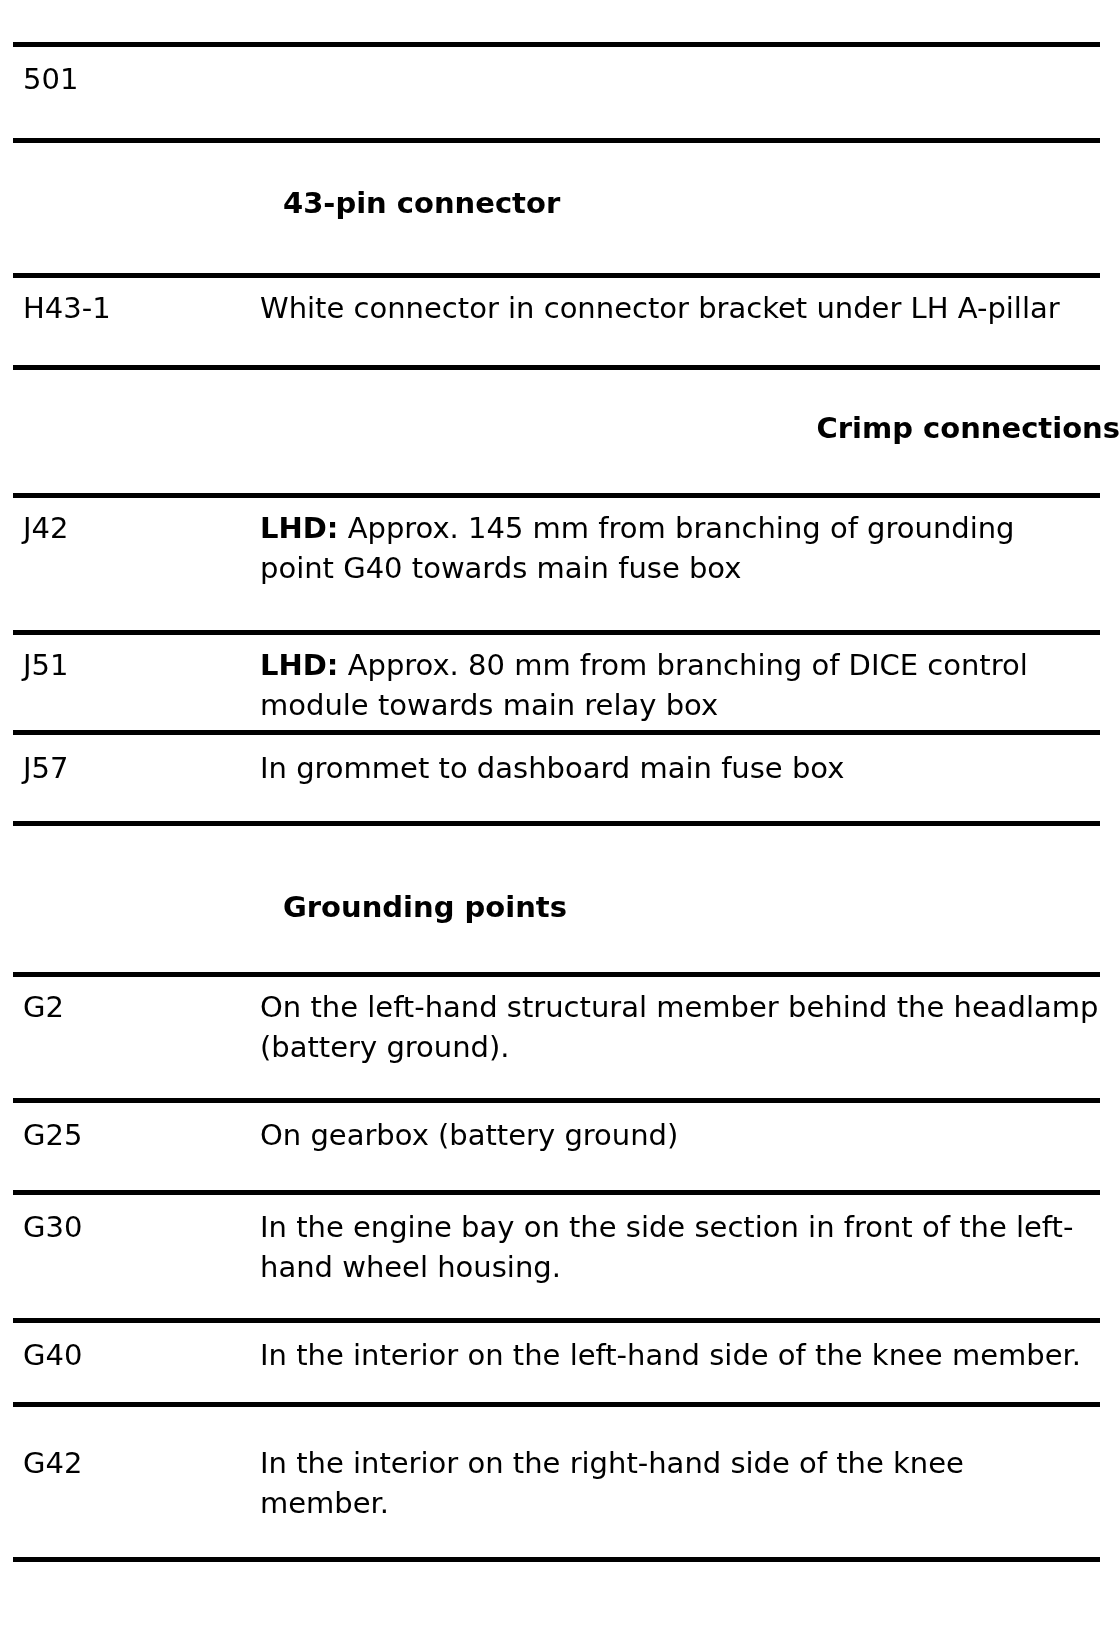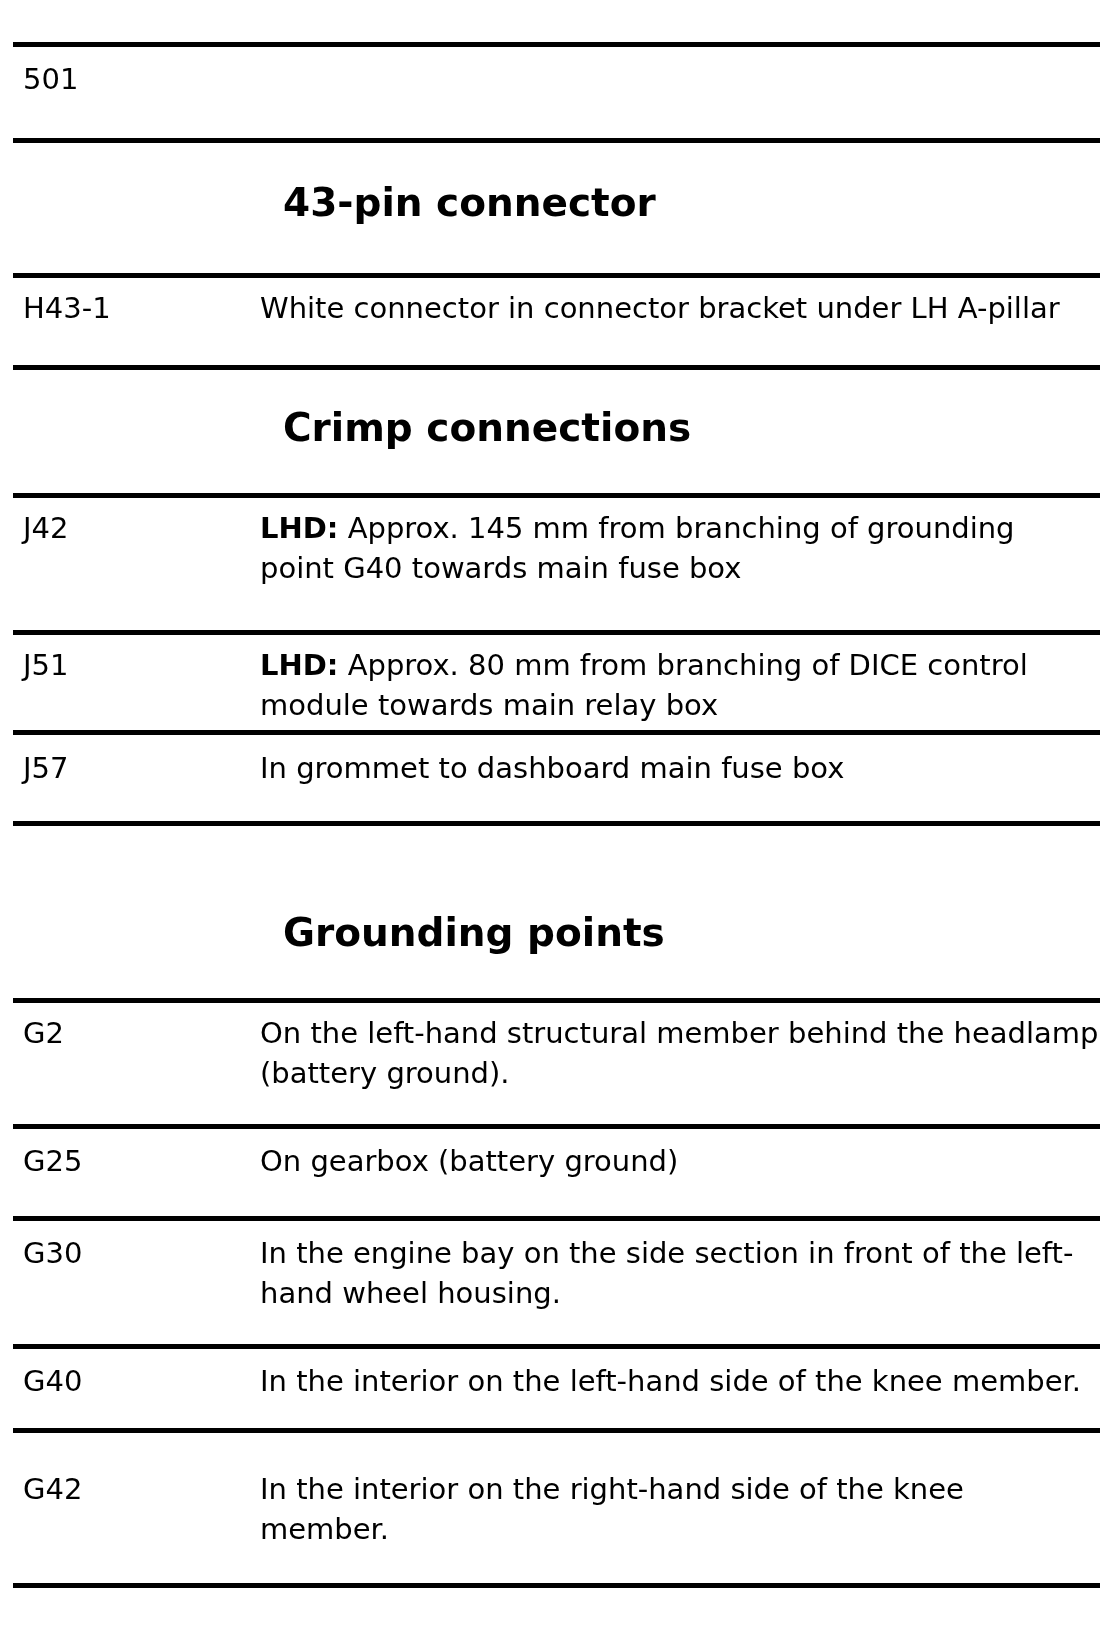--- a/index.html
+++ b/index.html
@@ -41,33 +41,33 @@
   }
   .desc-cell p {
     margin: 0;
     line-height: 40px;
   }
   .pre { white-space: pre-line; }
   .bold-prefix { font-weight: bold; }
   .section-header {
     margin: 0 0 0 283px;
     font-weight: bold;
-    font-size: 39px;
+    font-size: 29px;
     line-height: 40px;
   }
   
   .r-501  { padding-top: 12px; padding-bottom: 39px; }
   .r-501 .p1 { margin-bottom: 24px !important; }
   .h-43pin { padding-top: 40px; padding-bottom: 50px; }
   .r-h43  { padding-top: 10px; padding-bottom: 37px; }
-  .h-crimp { padding-top: 38px; padding-bottom: 45px; }
+  .h-crimp { padding-top: 38px; padding-bottom: 45px; text-align: right; }
   .r-j42  { padding-top: 10px; padding-bottom: 42px; }
   .r-j51  { padding-top: 10px; padding-bottom: 5px; }
   .r-j57  { padding-top: 13px; padding-bottom: 33px; }
-  .h-ground { padding-top: 87px; padding-bottom: 45px; }
+  .h-ground { padding-top: 61px; padding-bottom: 45px; }
   .r-g2   { padding-top: 10px; padding-bottom: 31px; }
   .r-g25  { padding-top: 12px; padding-bottom: 35px; justify-content: center; }
   .r-g30  { padding-top: 12px; padding-bottom: 31px; }
   .r-g40  { padding-top: 12px; padding-bottom: 27px; }
   .r-g42  { padding-top: 36px; padding-bottom: 34px; }
 </style>
 </head>
 <body>
 
 <div class="page">

